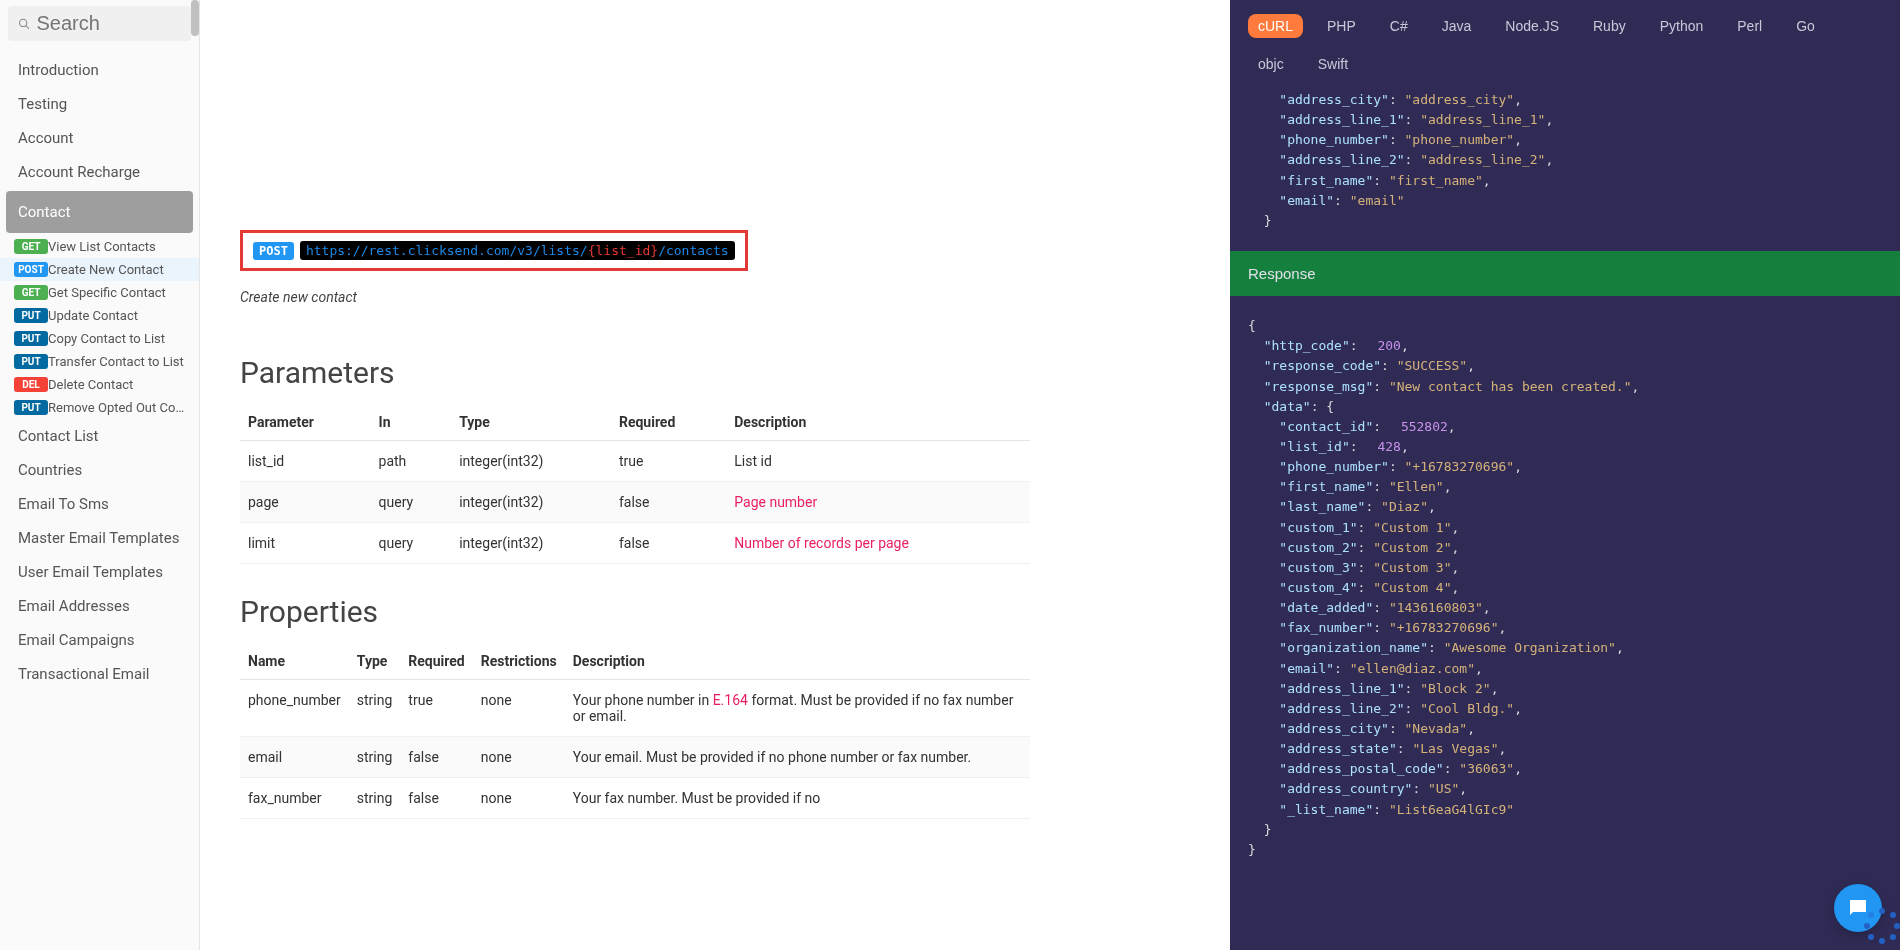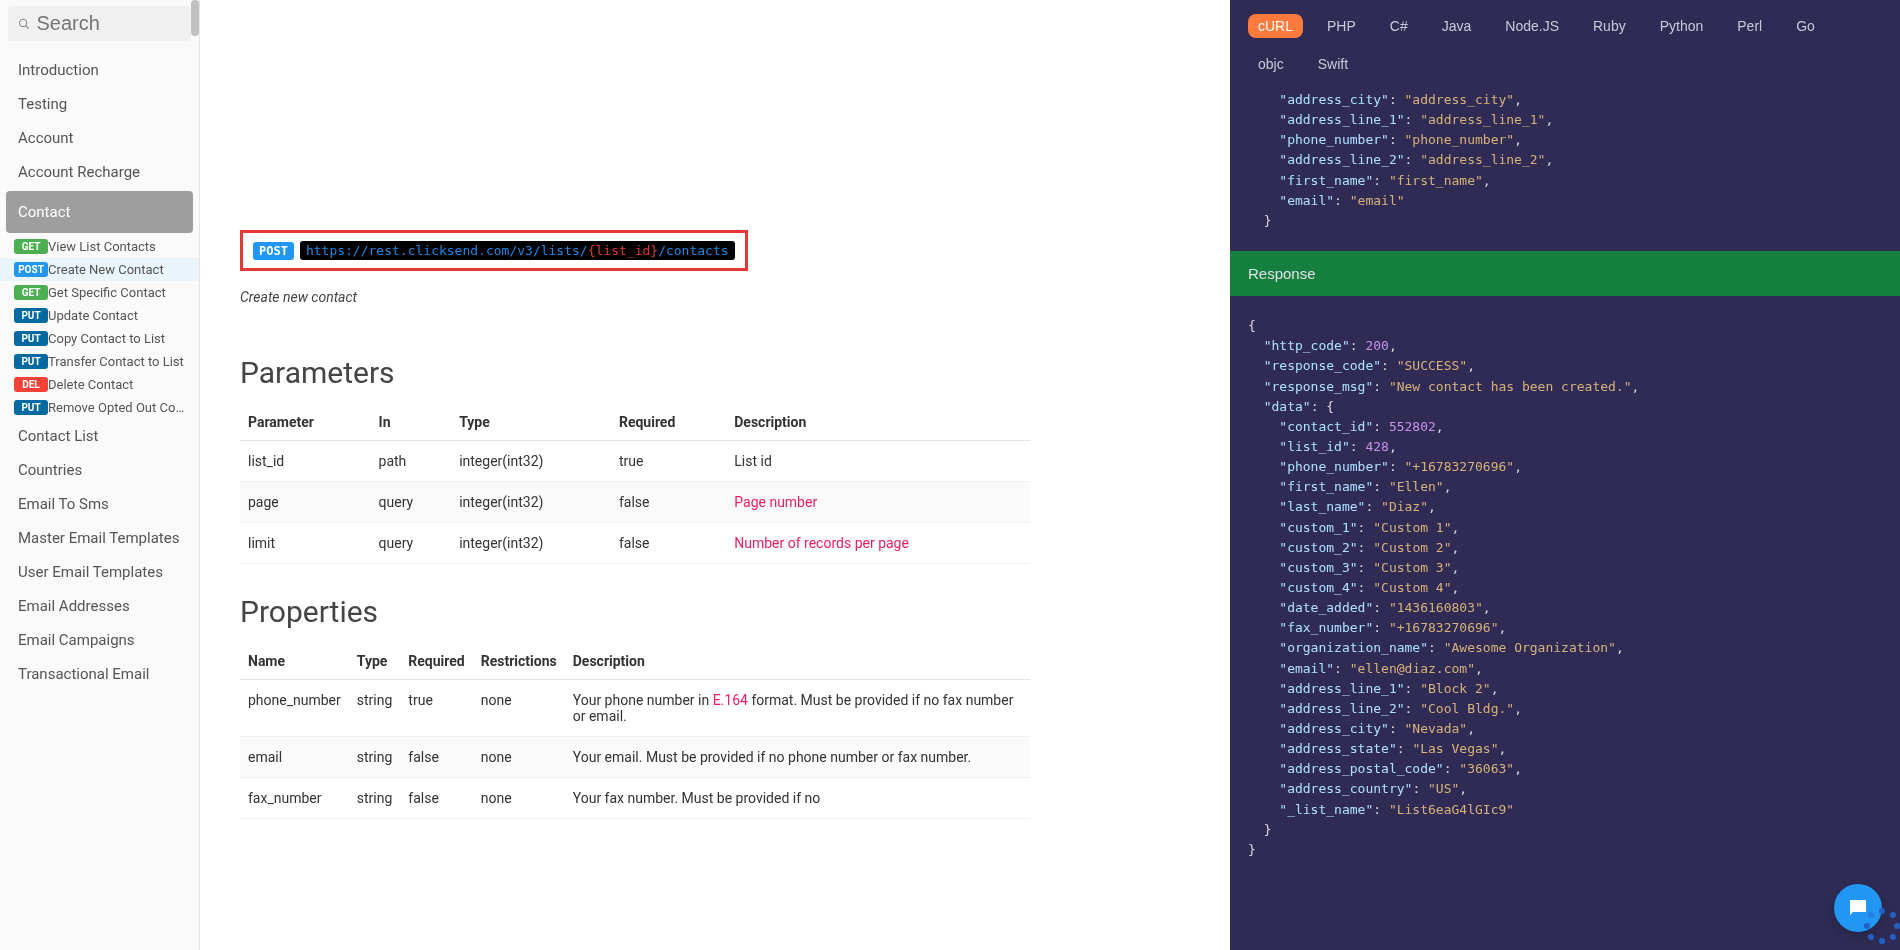--- a/index.html
+++ b/index.html
@@ -40,21 +40,21 @@
 tbody tr:nth-child(even) td { background:#fafafa; }
 .link-pink { color:#e91e63; }
 .code-panel { width:670px; background:#2f2b55; color:#dcdce0; flex-shrink:0; overflow-y:auto; font-family:ui-monospace,Menlo,Consolas,monospace; font-size:13px; }
 .lang-tabs { display:flex; gap:14px; padding:14px 18px; flex-wrap:wrap; font-family:-apple-system,sans-serif; }
 .lang-tab { color:#c8c8d8; cursor:pointer; padding:4px 10px; border-radius:8px; font-size:14px; }
 .lang-tab.active { background:#ff7a3d; color:#fff; }
 .code-block { padding:0 18px 20px 18px; line-height:1.55; white-space:pre; }
 .resp-head { background:#15803d; padding:14px 18px; font-family:-apple-system,sans-serif; font-size:15px; color:#e0e0ea; }
 .tok-key { color:#aee1ff; }
 .tok-str { color:#d6b27a; }
-.tok-num { color:#c792ea; }
+.tok-num { color:#c792ea;margin-left:12px; }
 .tok-punc { color:#dcdce0; }
 .sidebar-scroll { position:absolute; right:0; top:0; width:8px; height:36px; background:#c0c0c0; border-radius:4px; }
 .help-bubble { position:fixed; right:18px; bottom:18px; width:48px; height:48px; border-radius:50%; background:#2196f3; display:flex; align-items:center; justify-content:center; color:#fff; font-size:22px; box-shadow:0 4px 12px rgba(0,0,0,.2); }
 .spinner-dots { position:absolute; right:0; bottom:6px; width:36px; height:36px; }
 .spinner-dots span { position:absolute; width:6px; height:6px; background:#2260c4; border-radius:50%; }
 </style>
 </head>
 <body>
 
 <div class="app">

